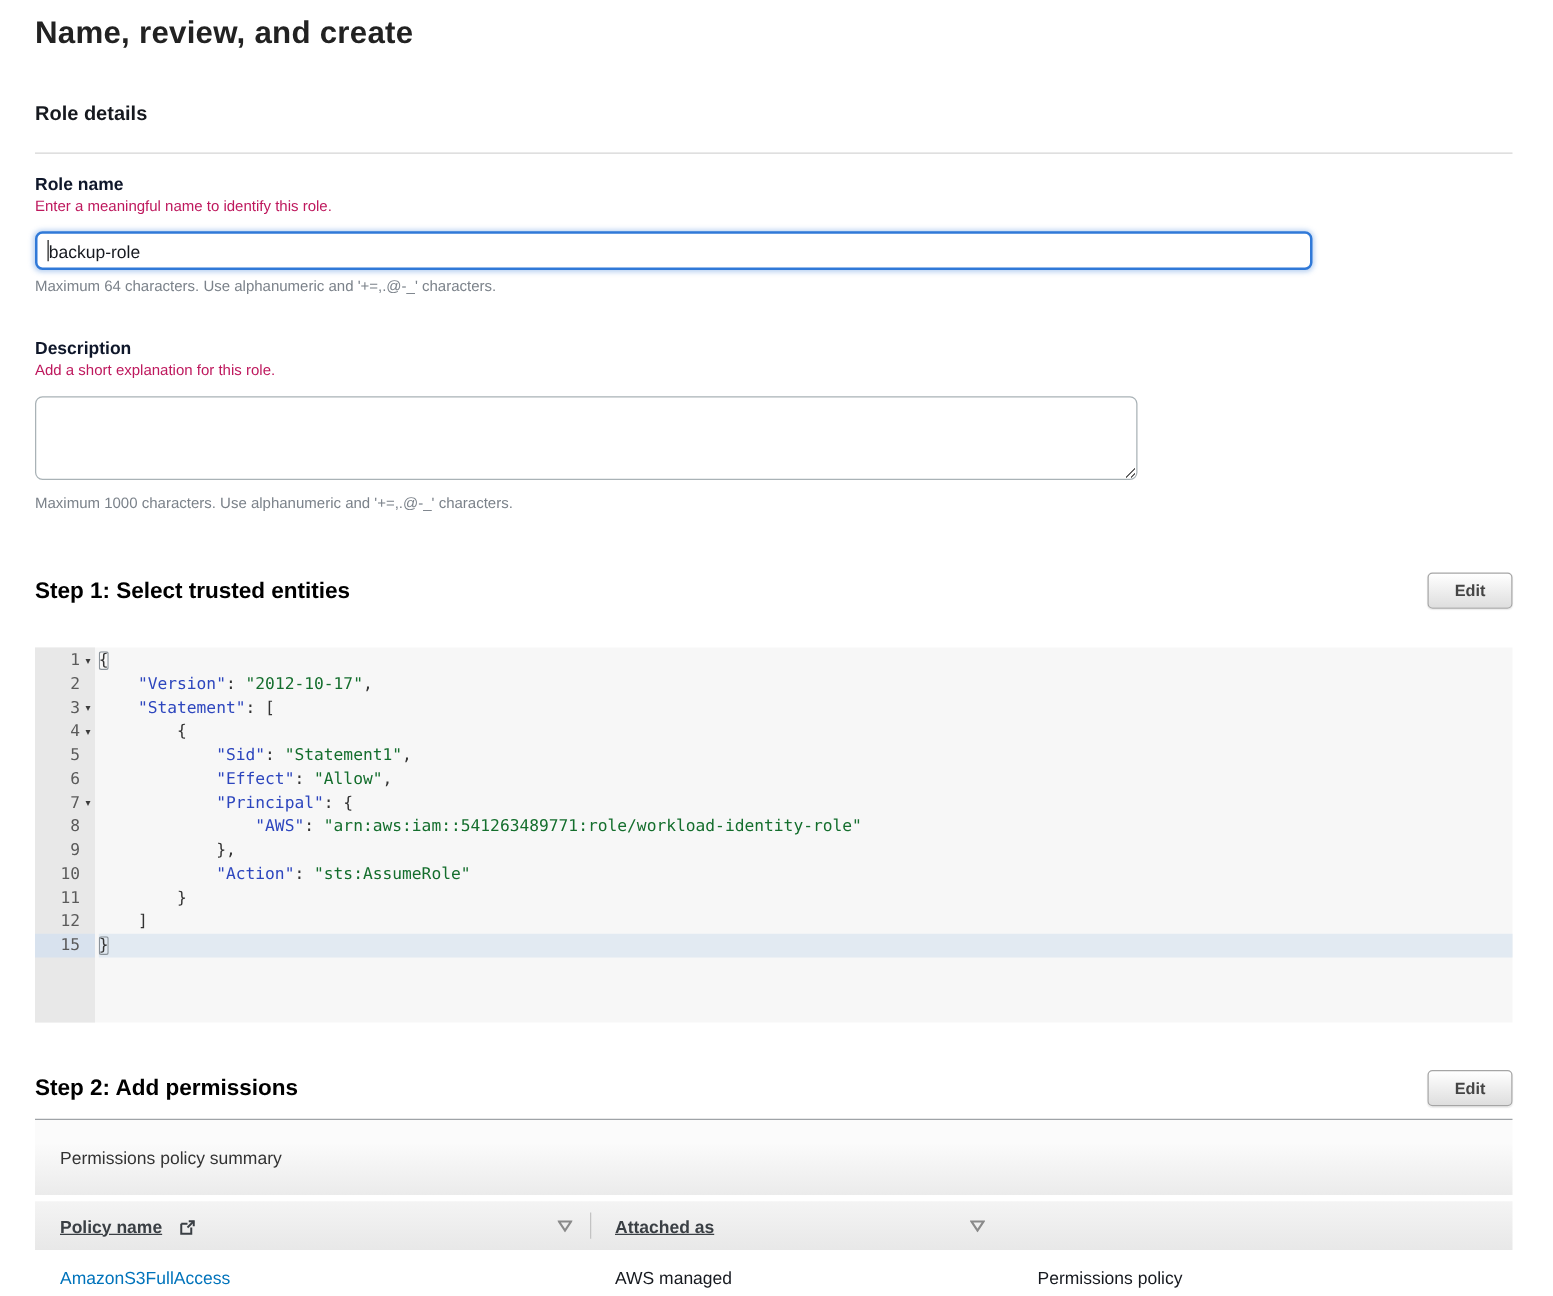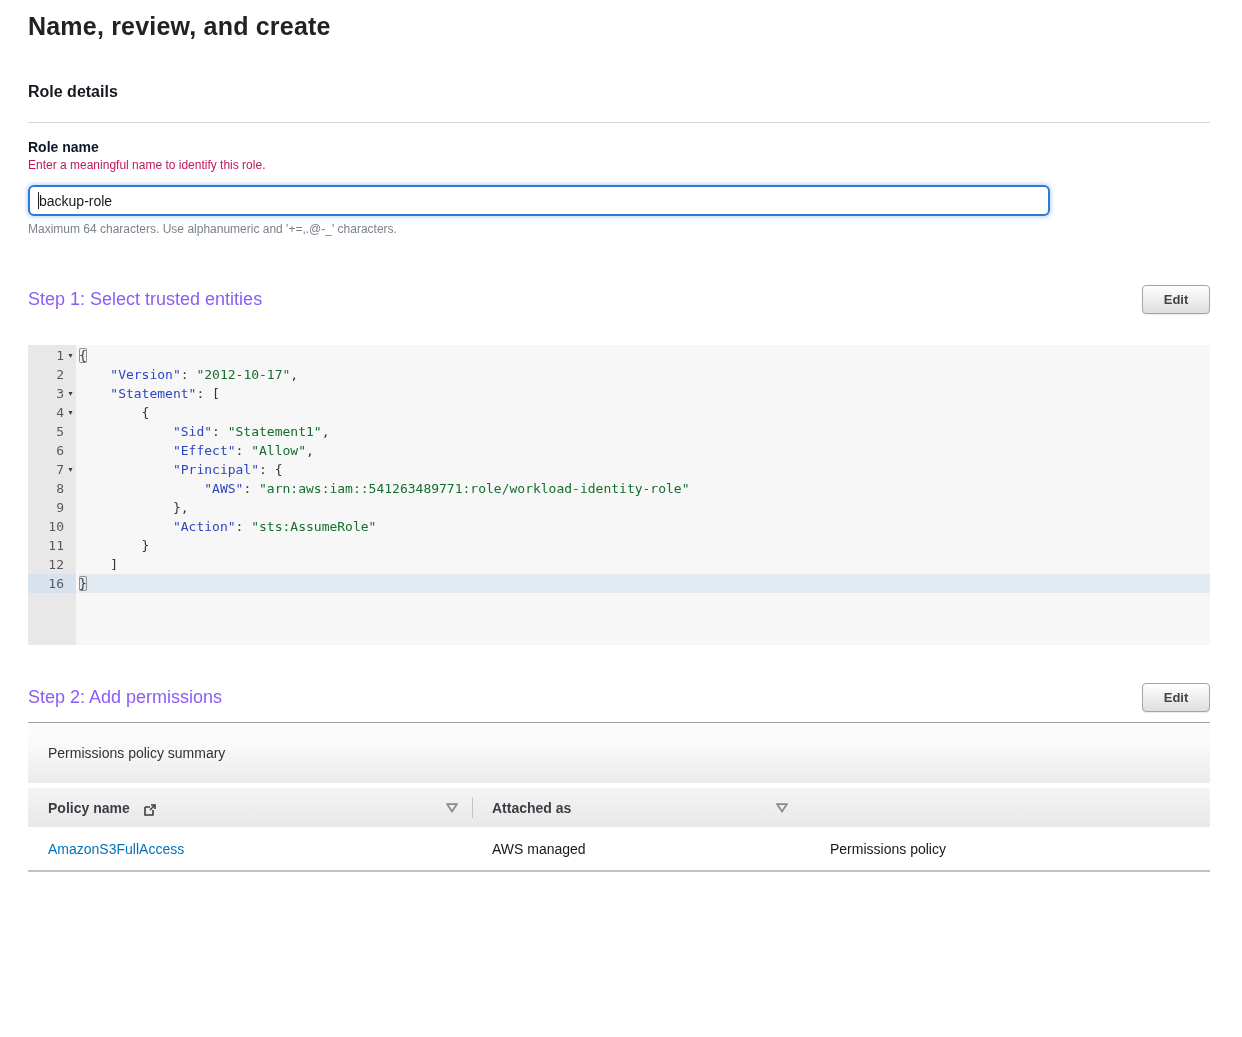--- a/index.html
+++ b/index.html
@@ -34,21 +34,21 @@
   .desc-textarea {
     margin-top: 14px; width: 882px; height: 67px;
     border: 1px solid #a9b2b6; border-radius: 6px;
     padding: 6px 9px; font-size: 14px; color: #16191f;
     font-family: "Liberation Sans", sans-serif;
     resize: both; outline: none; background: #fff;
   }
   .desc-block { margin-top: 34px; }
 
   .step-row { margin-top: 49px; display: flex; align-items: center; justify-content: space-between; }
-  .step-heading { font-size: 18px; font-weight: 400; color: #8b5cf6; }
+  .step-heading { font-size: 18px; font-weight: 700; color: #000000; }
   .edit-button {
     min-width: 68px; height: 29px; padding: 0 19px;
     background: linear-gradient(to bottom, #ffffff, #dedede);
     border: 1px solid #a5a5a5; border-radius: 4px;
     font-family: "Liberation Sans", sans-serif;
     font-size: 13px; font-weight: 700; color: #444;
     cursor: pointer; box-shadow: 0 1px 1px rgba(0,0,0,0.08);
   }
 
   
@@ -91,21 +91,21 @@
   }
   .th {
     display: flex; align-items: center; justify-content: space-between;
     padding: 0 14px 0 20px; font-weight: 700; color: #3a3f44; font-size: 14px;
     position: relative; cursor: pointer;
   }
   .th + .th::before {
     content: ""; position: absolute; left: 0; top: 9px; bottom: 9px;
     width: 1px; background: #c3c3c3;
   }
-  .th-label-wrap { display: flex; align-items: flex-end; gap: 7px; }
+  .th-label-wrap { display: flex; align-items: center; gap: 7px; text-decoration: underline; }
   .sort-icon { flex: 0 0 auto; margin-left: 10px; }
   .tbody-row { display: flex; height: 45px; align-items: center; border-bottom: 2px solid #c1c1c1; background: #fff; }
   .td { padding-left: 20px; color: #16191f; }
   .col-0 { width: 444px; } .col-1 { width: 338px; } .col-2 { width: 330px; }
   .policy-link { color: #0073bb; text-decoration: none; cursor: pointer; }
   .ext-link-icon { margin-left: 6px; position: relative; top: 1px; }
 </style>
 </head>
 <body>
 
@@ -117,20 +117,26 @@
   <hr class="rule">
 
   <div class="field-label">Role name</div>
   <div class="field-hint">Enter a meaningful name to identify this role.</div>
   <div class="input-wrap">
     <input class="role-input" type="text" value="backup-role" style="">
     <div class="text-caret"></div>
   </div>
   <div class="field-constraint">Maximum 64 characters. Use alphanumeric and '+=,.@-_' characters.</div>
 
+  <div class="desc-block">
+    <div class="field-label" style="margin-top:0;">Description</div>
+    <div class="field-hint">Add a short explanation for this role.</div>
+    <textarea class="desc-textarea" style=""></textarea>
+    <div class="field-constraint">Maximum 1000 characters. Use alphanumeric and '+=,.@-_' characters.</div>
+  </div>
 
   <div class="step-row">
     <div class="step-heading">Step 1: Select trusted entities</div>
     <button class="edit-button">Edit</button>
   </div>
 
   <div class="code-editor">
     <div class="gutter" id="editor-gutter">
         <div class="gutter-cell">
           <span class="num">1</span>
@@ -174,21 +180,21 @@
         </div>
         <div class="gutter-cell">
           <span class="num">11</span>
           <span class="fold-caret"></span>
         </div>
         <div class="gutter-cell">
           <span class="num">12</span>
           <span class="fold-caret"></span>
         </div>
         <div class="gutter-cell active">
-          <span class="num">16</span>
+          <span class="num">15</span>
           <span class="fold-caret"></span>
         </div>
       </div>
     <div class="code-area" id="editor-code">
         <div class="code-line"><span class="tok-pun boxed">{</span></div>
         <div class="code-line"><span class="tok-pun">    </span><span class="tok-key">"Version"</span><span class="tok-pun">: </span><span class="tok-str">"2012-10-17"</span><span class="tok-pun">,</span></div>
         <div class="code-line"><span class="tok-pun">    </span><span class="tok-key">"Statement"</span><span class="tok-pun">: [</span></div>
         <div class="code-line"><span class="tok-pun">        {</span></div>
         <div class="code-line"><span class="tok-pun">            </span><span class="tok-key">"Sid"</span><span class="tok-pun">: </span><span class="tok-str">"Statement1"</span><span class="tok-pun">,</span></div>
         <div class="code-line"><span class="tok-pun">            </span><span class="tok-key">"Effect"</span><span class="tok-pun">: </span><span class="tok-str">"Allow"</span><span class="tok-pun">,</span></div>

